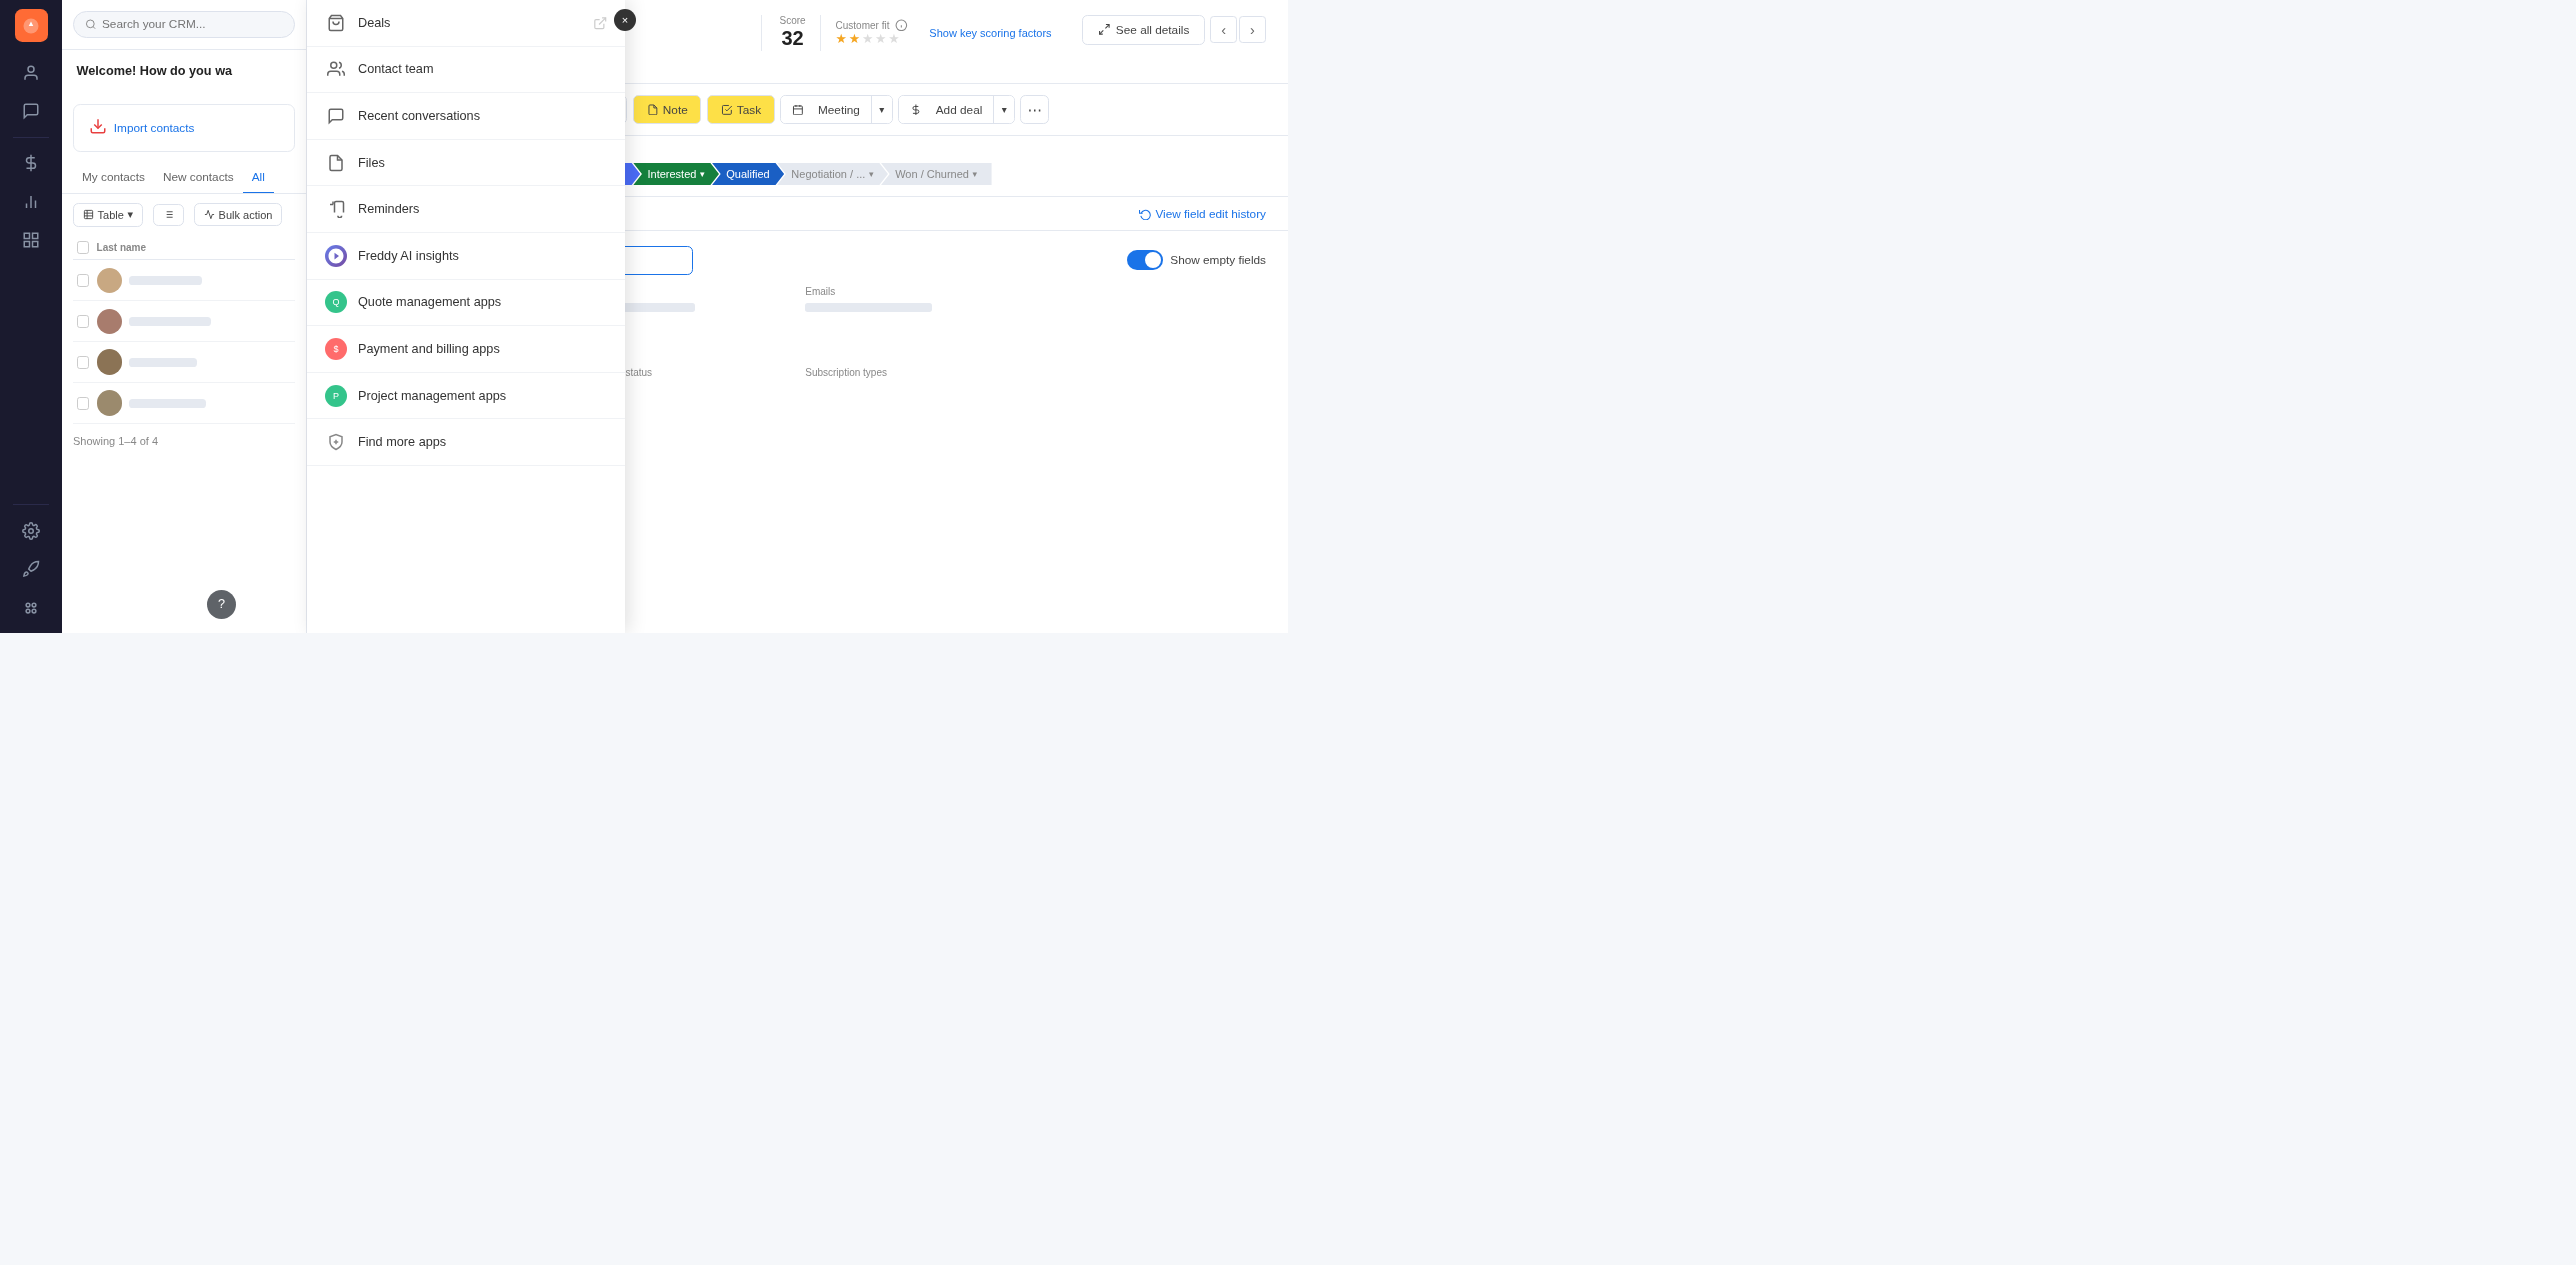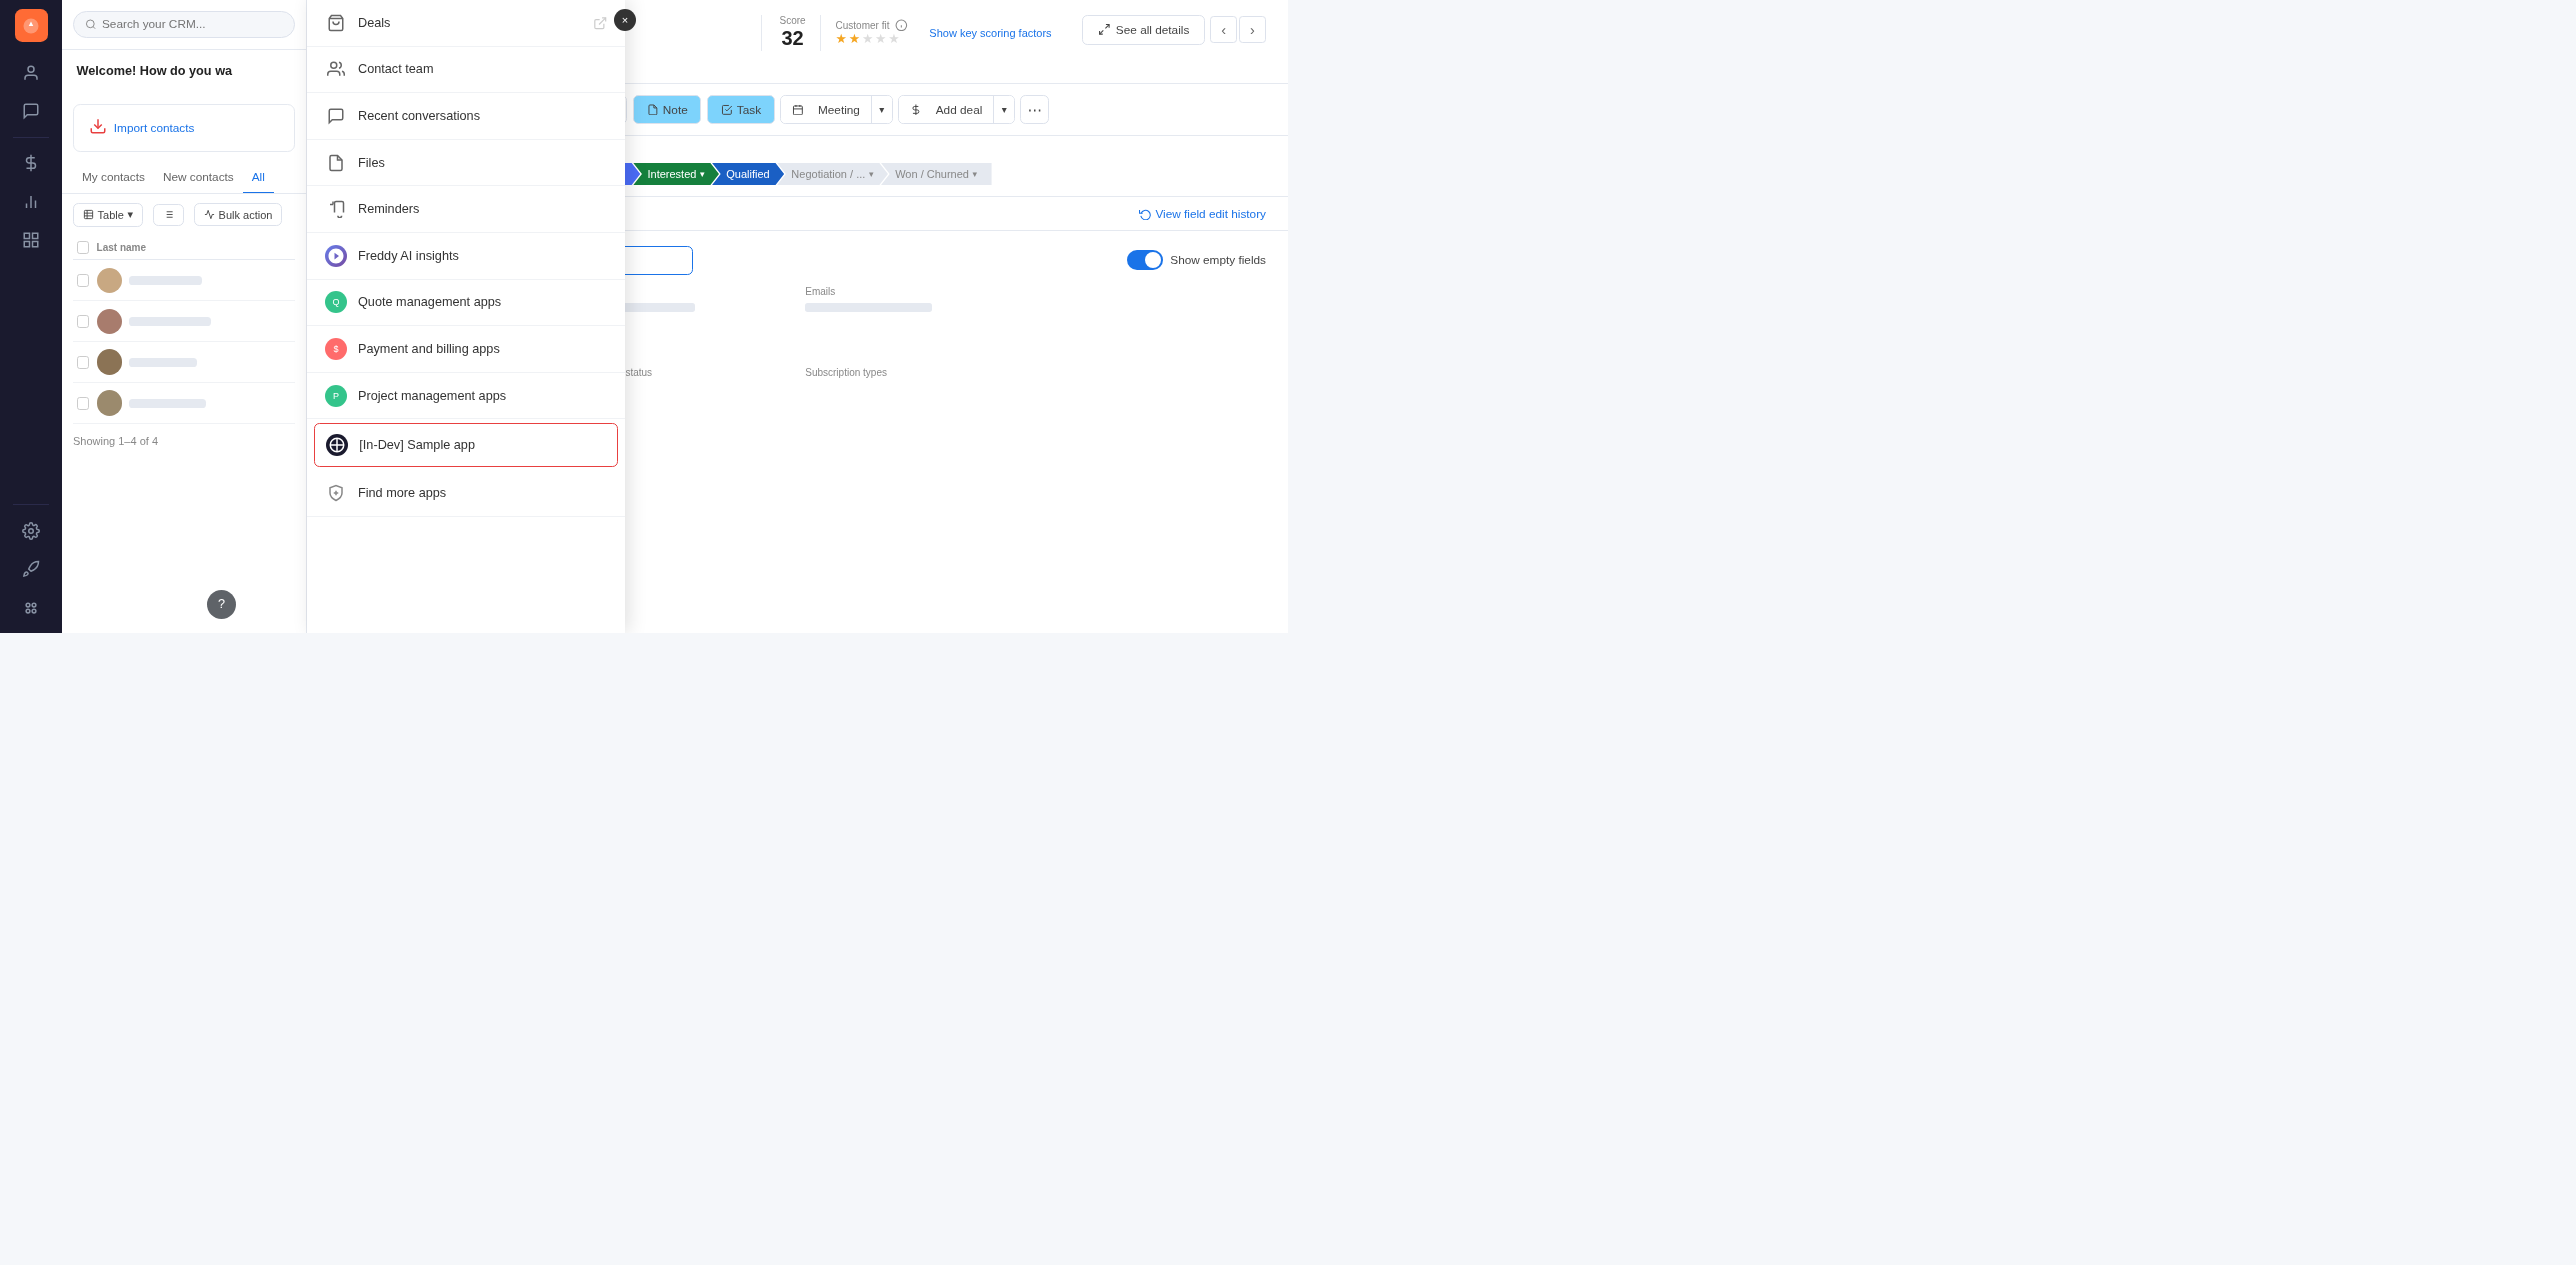--- a/index.html
+++ b/index.html
@@ -108,21 +108,21 @@
     .nav-arrow { width: 27px; height: 27px; border: 0.9px solid #dde2ec; border-radius: 3.6px; display: flex; align-items: center; justify-content: center; cursor: pointer; color: #666; }
 
     
     .action-buttons {
       display: flex; align-items: center; gap: 5.4px; padding: 11px 22px;
       border-bottom: 0.9px solid #e5e9f0;
     }
     .action-btn {
       display: flex; align-items: center; gap: 4.5px; padding: 6.4px 12.7px;
       border: 0.9px solid #dde2ec; border-radius: 5.4px; font-size: 11.8px; color: #444;
-      cursor: pointer; background: #7dd3fc;
+      cursor: pointer; background: #fde047;
     }
     .action-btn-split { display: flex; align-items: stretch; border: 0.9px solid #dde2ec; border-radius: 5.4px; overflow: hidden; }
     .action-btn-main { padding: 6.4px 11px; font-size: 11.8px; color: #444; cursor: pointer; background: #fff; display: flex; align-items: center; gap: 14px; border: none; }
     .action-btn-arrow { padding: 6.4px 7.3px; font-size: 10px; color: #444; cursor: pointer; background: #fff; border: none; border-left: 0.9px solid #dde2ec; display: flex; align-items: center; }
     .more-btn { width: 29px; height: 29px; border: 0.9px solid #dde2ec; border-radius: 5.4px; display: flex; align-items: center; justify-content: center; cursor: pointer; font-size: 14.5px; color: #444; background: #fff; }
 
     
     .lifecycle-row {
       display: flex; align-items: center; padding: 11px 22px; border-bottom: 0.9px solid #e5e9f0;
       gap: 54px;
@@ -685,32 +685,20 @@
     <span>Payment and billing apps</span>
   </div>
 
   <div class="dropdown-item">
     <div class="dropdown-icon">
       <div class="project-icon">P</div>
     </div>
     <span>Project management apps</span>
   </div>
 
-  <div class="dropdown-item highlighted" style="border:1.8px solid #e84040;margin:3.6px 7.3px;border-radius:5.4px;padding:10px 11px;">
-    <div class="dropdown-icon">
-      <div class="sample-app-icon">
-        <svg width="12.7" height="12.7" viewBox="0 0 24 24" fill="none" stroke="white" stroke-width="2">
-            <circle cx="12" cy="12" r="9"></circle>
-            <path d="M12 3v18"></path>
-            <path d="M3 12h18"></path>
-          </svg>
-      </div>
-    </div>
-    <span>[In-Dev] Sample app</span>
-  </div>
 
   <div class="dropdown-item">
     <div class="dropdown-icon">
       <svg viewBox="0 0 24 24" fill="none" stroke="#888" stroke-width="2" width="18" height="18">
           <path d="M12 22s8-4 8-10V5l-8-3-8 3v7c0 6 8 10 8 10z"></path>
           <line x1="9" y1="12" x2="15" y2="12"></line>
           <line x1="12" y1="9" x2="12" y2="15"></line>
         </svg>
     </div>
     <span>Find more apps</span>

